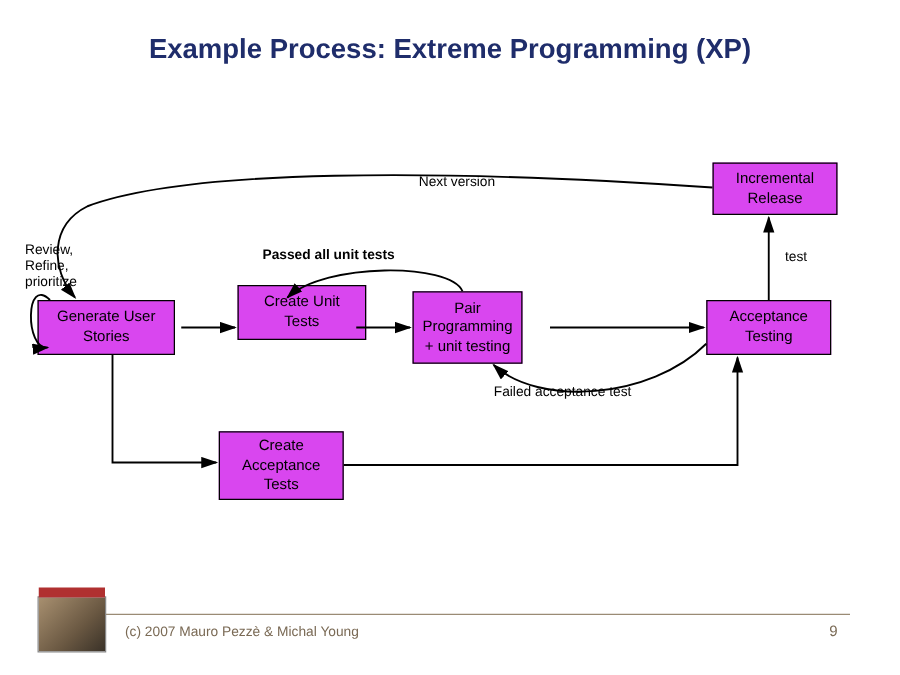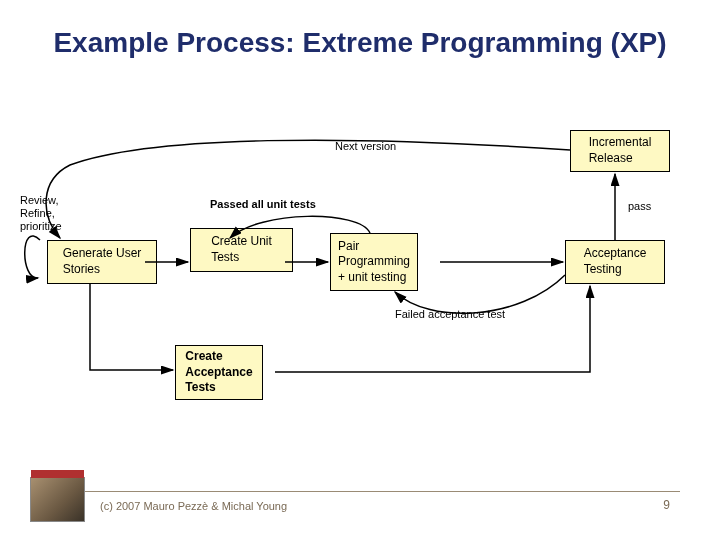--- a/index.html
+++ b/index.html
@@ -6,38 +6,38 @@
   body {
     width: 720px;
     height: 540px;
     font-family: Verdana, Arial, sans-serif;
     background: #fff;
     position: relative;
     overflow: hidden;
   }
   .title {
     text-align: center;
-    font-size: 28px;
+    font-size: 22px;
     color: #1f2d6b;
     padding: 25px 40px 10px;
     line-height: 1.3;
   }
   .diagram {
     position: absolute;
     top: 120px;
     left: 0;
     width: 720px;
     height: 280px;
   }
   .box {
     position: absolute;
     border: 1.5px solid #000;
-    background: #fef9c3;
+    background: #d946ef;
     font-size: 12px;
-    text-align: left;
+    text-align: center;
     display: flex;
     align-items: center;
     justify-content: center;
     padding: 4px 8px;
     line-height: 1.3;
   }
   .label {
     position: absolute;
     font-size: 11px;
     color: #000;
@@ -89,40 +89,40 @@
     font-size: 5px;
   }
 </style>
 </head>
 <body>
 
 <h1 class="title">Example Process: Extreme Programming (XP)</h1>
 
 <div class="diagram">
 
-  <div class="box" style="left:47px; top:120px; width:110px; height:44px;">Generate User<br>Stories</div>
+  <div class="box" style="left:30px; top:120px; width:110px; height:44px;">Generate User<br>Stories</div>
 
   <div class="box" style="left:190px; top:108px; width:103px; height:44px;">Create Unit<br>Tests</div>
 
   <div class="box" style="left:330px; top:113px; width:88px; height:58px;">Pair<br>Programming<br>+ unit testing</div>
 
   <div class="box" style="left:565px; top:120px; width:100px; height:44px;">Acceptance<br>Testing</div>
 
   <div class="box" style="left:570px; top:10px; width:100px; height:42px;">Incremental<br>Release</div>
 
-  <div class="box" style="left:175px; top:225px; width:88px; height:55px;font-weight:bold;">Create<br>Acceptance<br>Tests</div>
+  <div class="box" style="left:175px; top:225px; width:100px; height:55px;">Create<br>Acceptance<br>Tests</div>
 
   <div class="label" style="left:335px; top:20px;text-align:right;">Next version</div>
 
   <div class="label" style="left:20px; top:50px; text-align:left;margin-top:24px;">Review,<br>Refine,<br>prioritize</div>
 
   <div class="label" style="left:210px; top:78px;font-weight:bold;">Passed all unit tests</div>
 
 
-  <div class="label" style="left:628px; top:80px;">pass</div>
+  <div class="label" style="left:628px; top:80px;">test</div>
 
   <div class="label" style="left:395px; top:188px;">Failed acceptance test</div>
 
   <svg class="arrows">
     <defs>
       <marker id="ah" markerWidth="10" markerHeight="10" refX="8" refY="3" orient="auto">
         <path d="M0,0 L9,3 L0,6 Z" fill="#000"></path>
       </marker>
     </defs>
 

